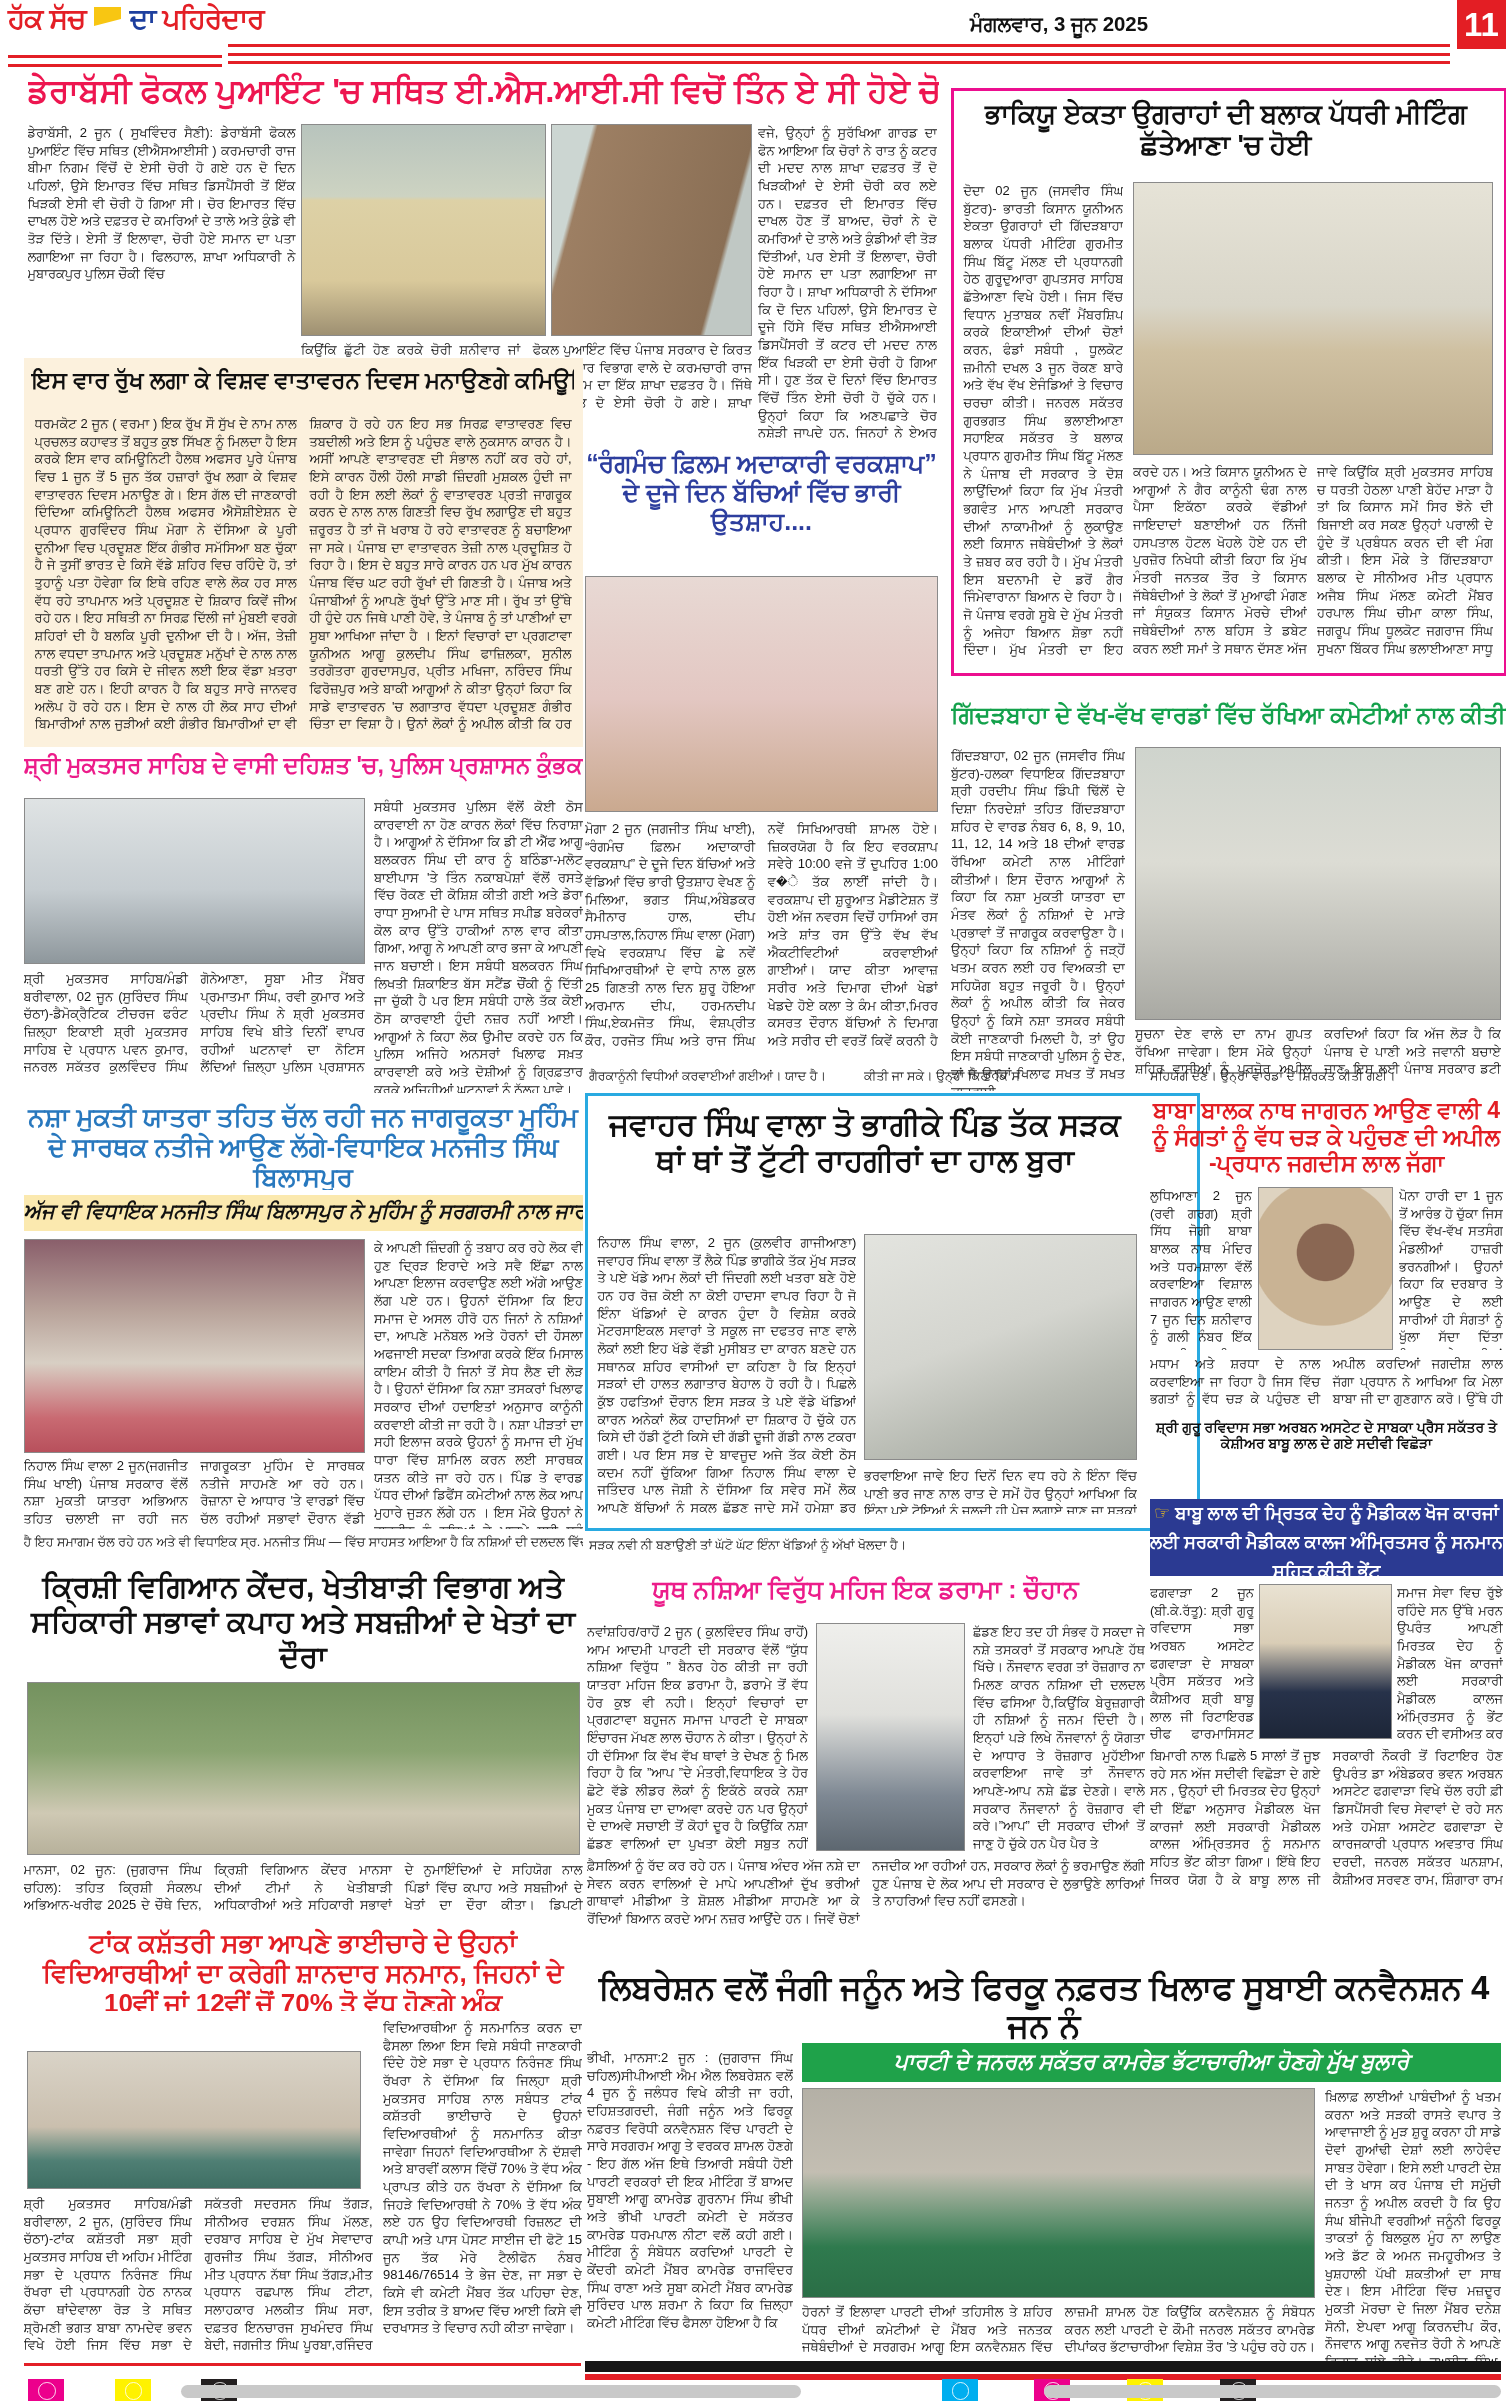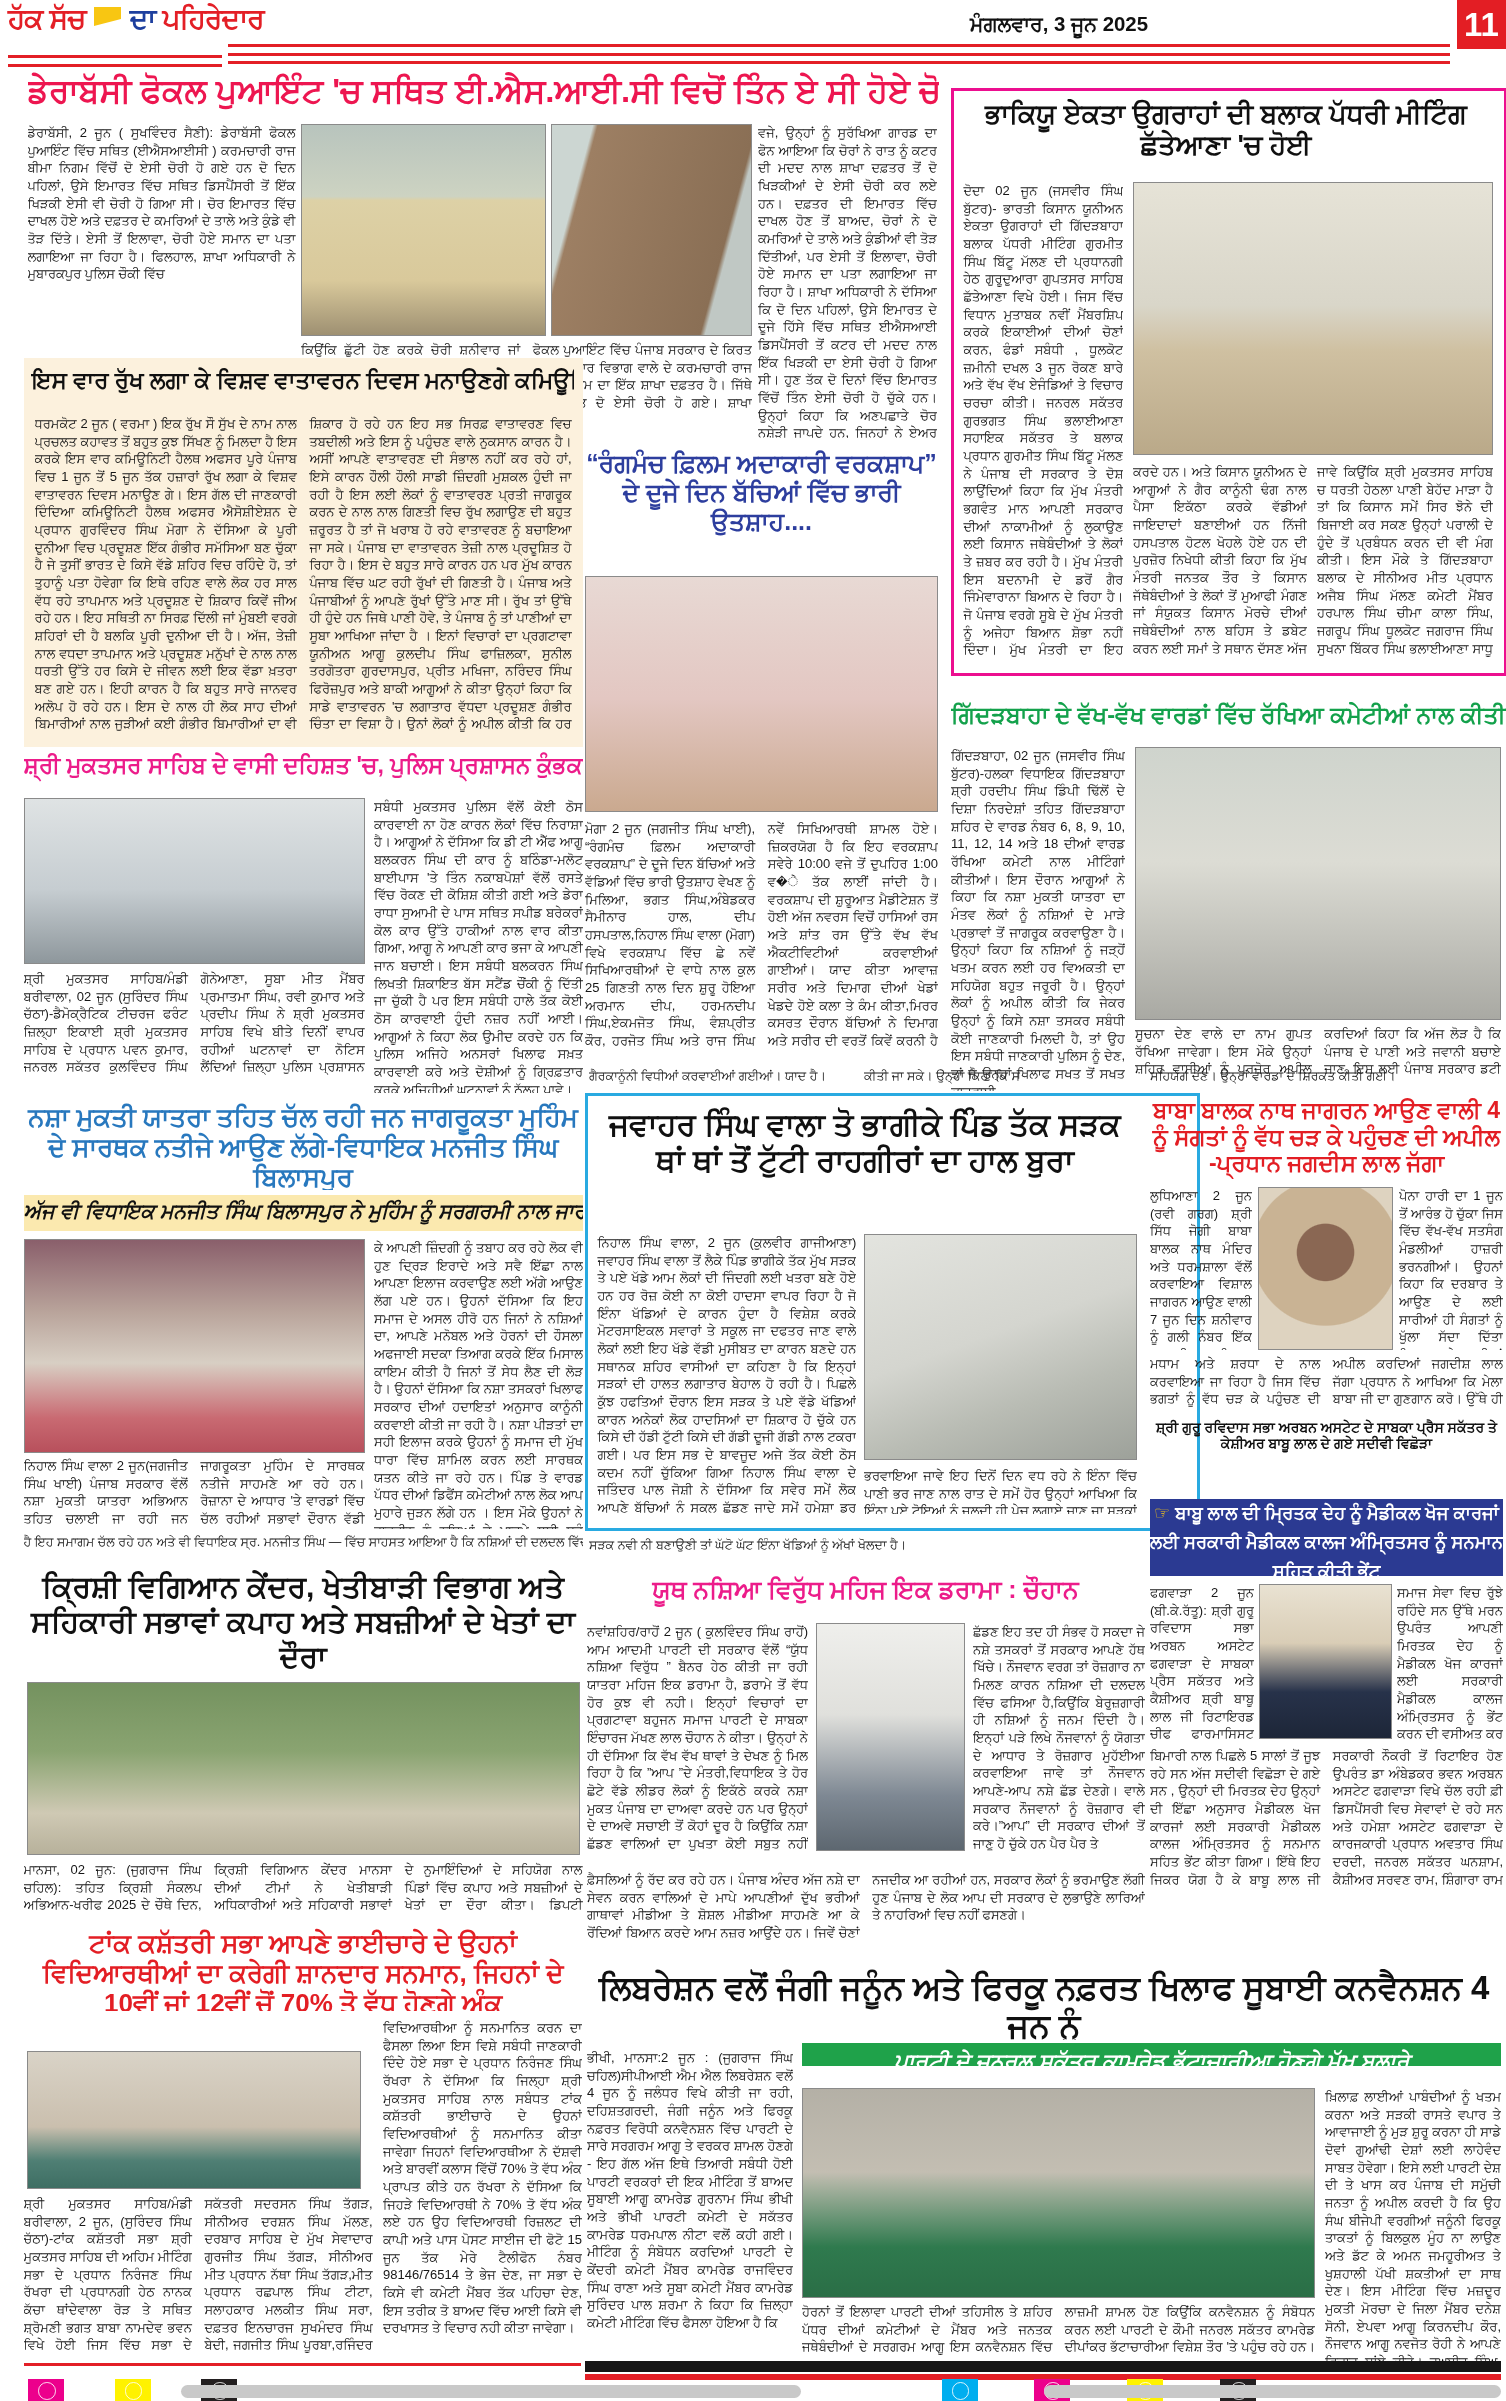--- a/index.html
+++ b/index.html
@@ -167,31 +167,31 @@
   <div class="abs hl hl-black" style="left:23.6px;top:1570px;width:559px;height:105px;font-size:30px;">ਕ੍ਰਿਸ਼ੀ ਵਿਗਿਆਨ ਕੇਂਦਰ, ਖੇਤੀਬਾੜੀ ਵਿਭਾਗ ਅਤੇ ਸਹਿਕਾਰੀ ਸਭਾਵਾਂ ਕਪਾਹ ਅਤੇ ਸਬਜ਼ੀਆਂ ਦੇ ਖੇਤਾਂ ਦਾ ਦੌਰਾ</div>
   <div class="abs photo ph-krishi" style="left:27px;top:1682px;width:553px;height:173px;"></div>
   <div class="abs bt c3" style="left:23.6px;top:1861px;width:559px;height:60px;">ਮਾਨਸਾ, 02 ਜੂਨ: (ਜੁਗਰਾਜ ਸਿੰਘ ਚਹਿਲ): ਤਹਿਤ ਕ੍ਰਿਸ਼ੀ ਸੰਕਲਪ ਅਭਿਆਨ-ਖਰੀਫ 2025 ਦੇ ਚੌਥੇ ਦਿਨ, ਕ੍ਰਿਸ਼ੀ ਵਿਗਿਆਨ ਕੇਂਦਰ ਮਾਨਸਾ ਦੀਆਂ ਟੀਮਾਂ ਨੇ ਖੇਤੀਬਾੜੀ ਅਧਿਕਾਰੀਆਂ ਅਤੇ ਸਹਿਕਾਰੀ ਸਭਾਵਾਂ ਦੇ ਨੁਮਾਇੰਦਿਆਂ ਦੇ ਸਹਿਯੋਗ ਨਾਲ ਪਿੰਡਾਂ ਵਿੱਚ ਕਪਾਹ ਅਤੇ ਸਬਜ਼ੀਆਂ ਦੇ ਖੇਤਾਂ ਦਾ ਦੌਰਾ ਕੀਤਾ। ਡਿਪਟੀ ਡਾਇਰੈਕਟਰ, ਕ੍ਰਿਸ਼ੀ ਵਿਗਿਆਨ ਕੇਂਦਰ, ਡਾ. ਗੁਰਦੀਪ ਸਿੰਘ ਨੇ ਦੱਸਿਆ ਕਿ ਕਿਸਾਨਾਂ ਨੂੰ ਕਪਾਹ, ਜੋ ਕਿ ਇੱਕ ਮੁੱਖ ਖਰੀਫ਼ ਫਸਲ ਹੈ ਅਤੇ ਸਬਜ਼ੀਆਂ ਜਿਵੇਂ ਕਿ ਮਸਕਮੇਲਨ ਦੀ ਟਿਕਾਊ ਕਾਸ਼ਤ ਲਈ ਤਕਨੀਕਾਂ ਬਾਰੇ ਜਾਣਕਾਰੀ ਦਿੱਤੀ ਗਈ ਹੈ। ਟੀਮਾਂ ਵੱਲੋਂ ਕਿਸਾਨਾਂ ਨੂੰ ਪਾਣੀ ਬਚਾਉਣ ਦੇ ਢੰਗ ਅਤੇ ਮਿੱਟੀ ਦੀ ਸਿਹਤ ਪ੍ਰਬੰਧਨ ਬਾਰੇ ਜਾਣੂ ਕਰਵਾਇਆ ਗਿਆ। ਕਿਸਾਨਾਂ ਨੂੰ ਬਾਗਬਾਨੀ ਵਿਭਾਗ ਦੀਆਂ ਸਬਸਿਡੀਆਂ ਬਾਰੇ ਵੀ ਦੱਸਿਆ ਗਿਆ ਜੋ ਨੈਸ਼ਨਲ ਹਾਰਟੀਕਲਚਰ ਮਿਸ਼ਨ (ਐਨ.ਐਚ.ਐਮ.) ਵਰਗੀਆਂ ਯੋਜਨਾਵਾਂ ਅਧੀਨ ਸਬਜ਼ੀਆਂ ਦੇ ਬਾਗ ਲਗਾਉਣ, ਡਰਿੱਪ ਸਿੰਚਾਈ ਅਪਨਾਉਣ ਅਤੇ ਗੁਣਵੱਤਾ ਵਾਲੇ ਬੀਜ ਤੇ ਉਪਕਰਣ ਖਰੀਦਣ ਲਈ ਵਿੱਤੀ ਸਹਾਇਤਾ ਪ੍ਰਦਾਨ ਕਰਦੀਆਂ ਹਨ।</div>
 
   
   <div class="abs tail" style="left:589px;top:1537px;width:557px;">ਸੜਕ ਨਵੀ ਨੀ ਬਣਾਉਣੀ ਤਾਂ ਘੱਟੋ ਘੱਟ ਇੰਨਾ ਖੱਡਿਆਂ ਨੂੰ    ਅੱਖਾਂ ਖੋਲਦਾ ਹੈ।</div>
   <div class="abs hl hl-magenta" style="left:585px;top:1575px;width:561px;height:41px;font-size:25px;">ਯੂਥ ਨਸ਼ਿਆ ਵਿਰੁੱਧ ਮਹਿਜ ਇਕ ਡਰਾਮਾ : ਚੌਹਾਨ</div>
   <div class="abs bt" style="left:587px;top:1623px;width:221px;height:228px;">ਨਵਾਂਸ਼ਹਿਰ/ਰਾਹੋਂ 2 ਜੂਨ ( ਕੁਲਵਿੰਦਰ ਸਿੰਘ ਰਾਹੋਂ) ਆਮ ਆਦਮੀ ਪਾਰਟੀ ਦੀ ਸਰਕਾਰ ਵੱਲੋਂ “ਯੁੱਧ ਨਸ਼ਿਆ ਵਿਰੁੱਧ ” ਬੈਨਰ ਹੇਠ ਕੀਤੀ ਜਾ ਰਹੀ ਯਾਤਰਾ ਮਹਿਜ ਇਕ ਡਰਾਮਾ ਹੈ, ਡਰਾਮੇ ਤੋਂ ਵੱਧ ਹੋਰ ਕੁਝ ਵੀ ਨਹੀ। ਇਨ੍ਹਾਂ ਵਿਚਾਰਾਂ ਦਾ ਪ੍ਰਗਟਾਵਾ ਬਹੁਜਨ ਸਮਾਜ ਪਾਰਟੀ ਦੇ ਸਾਬਕਾ ਇੰਚਾਰਜ ਮੱਖਣ ਲਾਲ ਚੌਹਾਨ ਨੇ ਕੀਤਾ। ਉਨ੍ਹਾਂ ਨੇ ਹੀ ਦੱਸਿਆ ਕਿ ਵੱਖ ਵੱਖ ਥਾਵਾਂ ਤੇ ਦੇਖਣ ਨੂੰ ਮਿਲ ਰਿਹਾ ਹੈ ਕਿ ”ਆਪ ”ਦੇ ਮੰਤਰੀ,ਵਿਧਾਇਕ ਤੇ ਹੋਰ ਛੋਟੇ ਵੱਡੇ ਲੀਡਰ ਲੋਕਾਂ ਨੂੰ ਇਕੱਠੇ ਕਰਕੇ ਨਸ਼ਾ ਮੁਕਤ ਪੰਜਾਬ ਦਾ ਦਾਅਵਾ ਕਰਦੇ ਹਨ ਪਰ ਉਨ੍ਹਾਂ ਦੇ ਦਾਅਵੇ ਸਚਾਈ ਤੋਂ ਕੋਹਾਂ ਦੂਰ ਹੈ ਕਿਉਂਕਿ ਨਸ਼ਾ ਛੱਡਣ ਵਾਲਿਆਂ ਦਾ ਪੁਖਤਾ ਕੋਈ ਸਬੂਤ ਨਹੀਂ ਮਿਲਦਾ। ਚੌਹਾਨ ਨੇ ਕਿਹਾ ਕਿ ਧੱਕੇ ਨਾਲ ਮਨਰੇਗਾ ਦੇ ਵਰਕਰ ਇਕੱਠੇ ਕਰਕੇ ਬਜ਼ੁਰਗਾਂ ਤੇ ਔਰਤਾਂ ਦੇ ਹੱਥਾਂ ਵਿੱਚ ਤਖ਼ਤੀਆਂ ਫੜਾ ਕੇ ਪੰਜਾਬ ਨੂੰ ਨਸ਼ਾ ਮੁਕਤੀ ਦਾ ਸਰਟੀਫਿਕੇਟ ਨਹੀਂ ਦਿੱਤਾ ਜਾ ਸਕਦਾ ਲੋਕਾਂ ਨੂੰ ਨਸ਼ਿਆ ਦੀਆਂ ਅਲਾਮਤਾਂ ਤੋਂ ਜਾਣੂ ਕਰਵਾਉਣ ਲਈ ਨੀਤੀਆਂ ਬਣਾਉਣੀਆਂ ਚਾਹੀਦੀਆਂ ਹਨ ਅਤੇ ਜਾਗਰੂਕਤਾ ਕੈਂਪ ਲਗਾਏ ਜਾਣ ਤਾਂਕਿ ਲੋਕ ਆਪ ਮੁਹਾਰੇ ਨਸ਼ਾ</div>
   <div class="abs photo ph-youth" style="left:816px;top:1623px;width:149px;height:228px;"></div>
   <div class="abs bt" style="left:973px;top:1623px;width:172px;height:228px;">ਛੱਡਣ ਇਹ ਤਦ ਹੀ ਸੰਭਵ ਹੋ ਸਕਦਾ ਜੇ ਨਸ਼ੇ ਤਸਕਰਾਂ ਤੋਂ ਸਰਕਾਰ ਆਪਣੇ ਹੱਥ ਖਿੱਚੇ। ਨੌਜਵਾਨ ਵਰਗ ਤਾਂ ਰੋਜ਼ਗਾਰ ਨਾ ਮਿਲਣ ਕਾਰਨ ਨਸ਼ਿਆ ਦੀ ਦਲਦਲ ਵਿੱਚ ਫਸਿਆ ਹੈ,ਕਿਉਂਕਿ ਬੇਰੁਜ਼ਗਾਰੀ ਹੀ ਨਸ਼ਿਆਂ ਨੂੰ ਜਨਮ ਦਿੰਦੀ ਹੈ। ਇਨ੍ਹਾਂ ਪੜੇ ਲਿਖੇ ਨੌਜਵਾਨਾਂ ਨੂੰ ਯੋਗਤਾ ਦੇ ਆਧਾਰ ਤੇ ਰੋਜ਼ਗਾਰ ਮੁਹੱਈਆ ਕਰਵਾਇਆ ਜਾਵੇ ਤਾਂ ਨੌਜਵਾਨ ਆਪਣੇ-ਆਪ ਨਸ਼ੇ ਛੱਡ ਦੇਣਗੇ। ਵਾਲੇ ਸਰਕਾਰ ਨੌਜਵਾਨਾਂ ਨੂੰ ਰੋਜ਼ਗਾਰ ਵੀ ਕਰੇ।”ਆਪ” ਦੀ ਸਰਕਾਰ ਦੀਆਂ ਤੋਂ ਜਾਣੂ ਹੋ ਚੁੱਕੇ ਹਨ ਪੈਰ ਪੈਰ ਤੇ</div>
-  <div class="abs bt c2" style="left:587px;top:1857px;width:558px;height:105px;margin-top:14px;">ਫ਼ੈਸਲਿਆਂ ਨੂੰ ਰੱਦ ਕਰ ਰਹੇ ਹਨ। ਪੰਜਾਬ ਅੰਦਰ ਅੱਜ ਨਸ਼ੇ ਦਾ ਸੇਵਨ ਕਰਨ ਵਾਲਿਆਂ ਦੇ ਮਾਪੇ ਆਪਣੀਆਂ ਦੁੱਖ ਭਰੀਆਂ ਗਾਥਾਵਾਂ ਮੀਡੀਆ ਤੇ ਸ਼ੋਸ਼ਲ ਮੀਡੀਆ ਸਾਹਮਣੇ ਆ ਕੇ ਰੋਂਦਿਆਂ ਬਿਆਨ ਕਰਦੇ ਆਮ ਨਜ਼ਰ ਆਉਂਦੇ ਹਨ। ਜਿਵੇਂ ਚੋਣਾਂ ਨਜਦੀਕ ਆ ਰਹੀਆਂ ਹਨ, ਸਰਕਾਰ ਲੋਕਾਂ ਨੂੰ ਭਰਮਾਉਣ ਲੱਗੀ ਹੁਣ ਪੰਜਾਬ ਦੇ ਲੋਕ ਆਪ ਦੀ ਸਰਕਾਰ ਦੇ ਲੁਭਾਉਣੇ ਲਾਰਿਆਂ ਤੇ ਨਾਹਰਿਆਂ ਵਿਚ ਨਹੀਂ ਫਸਣਗੇ।</div>
+  <div class="abs bt c2" style="left:587px;top:1857px;width:558px;height:105px;">ਫ਼ੈਸਲਿਆਂ ਨੂੰ ਰੱਦ ਕਰ ਰਹੇ ਹਨ। ਪੰਜਾਬ ਅੰਦਰ ਅੱਜ ਨਸ਼ੇ ਦਾ ਸੇਵਨ ਕਰਨ ਵਾਲਿਆਂ ਦੇ ਮਾਪੇ ਆਪਣੀਆਂ ਦੁੱਖ ਭਰੀਆਂ ਗਾਥਾਵਾਂ ਮੀਡੀਆ ਤੇ ਸ਼ੋਸ਼ਲ ਮੀਡੀਆ ਸਾਹਮਣੇ ਆ ਕੇ ਰੋਂਦਿਆਂ ਬਿਆਨ ਕਰਦੇ ਆਮ ਨਜ਼ਰ ਆਉਂਦੇ ਹਨ। ਜਿਵੇਂ ਚੋਣਾਂ ਨਜਦੀਕ ਆ ਰਹੀਆਂ ਹਨ, ਸਰਕਾਰ ਲੋਕਾਂ ਨੂੰ ਭਰਮਾਉਣ ਲੱਗੀ ਹੁਣ ਪੰਜਾਬ ਦੇ ਲੋਕ ਆਪ ਦੀ ਸਰਕਾਰ ਦੇ ਲੁਭਾਉਣੇ ਲਾਰਿਆਂ ਤੇ ਨਾਹਰਿਆਂ ਵਿਚ ਨਹੀਂ ਫਸਣਗੇ।</div>
 
   
   <div class="abs hl hl-red" style="left:23.6px;top:1928px;width:559px;height:83px;font-size:26px;">ਟਾਂਕ ਕਸ਼ੱਤਰੀ ਸਭਾ ਆਪਣੇ ਭਾਈਚਾਰੇ ਦੇ ਉਹਨਾਂ ਵਿਦਿਆਰਥੀਆਂ ਦਾ ਕਰੇਗੀ ਸ਼ਾਨਦਾਰ ਸਨਮਾਨ, ਜਿਹਨਾਂ ਦੇ 10ਵੀਂ ਜਾਂ 12ਵੀਂ ਚੋਂ 70% ਤੋ ਵੱਧ ਹੋਣਗੇ ਅੰਕ</div>
   <div class="abs photo ph-tank" style="left:27px;top:2051px;width:334px;height:138px;"></div>
   <div class="abs bt" style="left:383px;top:2019px;width:199px;height:342px;">ਵਿਦਿਆਰਥੀਆ ਨੂੰ ਸਨਮਾਨਿਤ ਕਰਨ ਦਾ ਫੈਸਲਾ ਲਿਆ ਇਸ ਵਿਸ਼ੇ ਸਬੰਧੀ ਜਾਣਕਾਰੀ ਦਿੰਦੇ ਹੋਏ ਸਭਾ ਦੇ ਪ੍ਰਧਾਨ ਨਿਰੰਜਣ ਸਿੰਘ ਰੱਖਰਾ ਨੇ ਦੱਸਿਆ ਕਿ ਜਿਲ੍ਹਾ ਸ਼੍ਰੀ ਮੁਕਤਸਰ ਸਾਹਿਬ ਨਾਲ ਸਬੰਧਤ ਟਾਂਕ ਕਸ਼ੱਤਰੀ ਭਾਈਚਾਰੇ ਦੇ ਉਹਨਾਂ ਵਿਦਿਆਰਥੀਆਂ ਨੂੰ ਸਨਮਾਨਿਤ ਕੀਤਾ ਜਾਵੇਗਾ ਜਿਹਨਾਂ ਵਿਦਿਆਰਥੀਆ ਨੇ ਦੱਸ਼ਵੀ ਅਤੇ ਬਾਰਵੀਂ ਕਲਾਸ ਵਿੱਚੋਂ 70% ਤੋ ਵੱਧ ਅੰਕ ਪ੍ਰਾਪਤ ਕੀਤੇ ਹਨ ਰੱਖਰਾ ਨੇ ਦੱਸਿਆ ਕਿ ਜਿਹੜੇ ਵਿਦਿਆਰਥੀ ਨੇ 70% ਤੋ ਵੱਧ ਅੰਕ ਲਏ ਹਨ ਉਹ ਵਿਦਿਆਰਥੀ ਰਿਜ਼ਲਟ ਦੀ ਕਾਪੀ ਅਤੇ ਪਾਸ ਪੋਸਟ ਸਾਈਜ ਦੀ ਫੋਟੋ 15 ਜੂਨ ਤੱਕ ਮੇਰੇ ਟੈਲੀਫੋਨ ਨੰਬਰ 98146/76514 ਤੇ ਭੇਜ ਦੇਣ, ਜਾ ਸਭਾ ਦੇ ਕਿਸੇ ਵੀ ਕਮੇਟੀ ਮੈਂਬਰ ਤੱਕ ਪਹਿਚਾ ਦੇਣ,  ਇਸ ਤਰੀਕ ਤੋ ਬਾਅਦ ਵਿੱਚ ਆਈ ਕਿਸੇ ਵੀ ਦਰਖਾਸਤ ਤੇ ਵਿਚਾਰ ਨਹੀ ਕੀਤਾ ਜਾਵੇਗਾ।</div>
   <div class="abs bt c2" style="left:23.6px;top:2195px;width:349px;height:166px;">ਸ਼੍ਰੀ ਮੁਕਤਸਰ ਸਾਹਿਬ/ਮੰਡੀ ਬਰੀਵਾਲਾ, 2 ਜੂਨ, (ਸੁਰਿੰਦਰ ਸਿੰਘ ਚੱਠਾ)-ਟਾਂਕ ਕਸ਼ੱਤਰੀ ਸਭਾ ਸ਼੍ਰੀ ਮੁਕਤਸਰ ਸਾਹਿਬ ਦੀ ਅਹਿਮ ਮੀਟਿੰਗ ਸਭਾ ਦੇ ਪ੍ਰਧਾਨ ਨਿਰੰਜਣ ਸਿੰਘ ਰੱਖਰਾ ਦੀ ਪ੍ਰਧਾਨਗੀ ਹੇਠ ਨਾਨਕ ਕੱਚਾ ਥਾਂਦੇਵਾਲਾ ਰੋੜ ਤੇ ਸਥਿਤ ਸ਼੍ਰੋਮਣੀ ਭਗਤ ਬਾਬਾ ਨਾਮਦੇਵ ਭਵਨ ਵਿਖੇ ਹੋਈ ਜਿਸ ਵਿੱਚ ਸਭਾ ਦੇ ਸਕੱਤਰੀ ਸਦਰਸਨ ਸਿੰਘ ਤੱਗੜ, ਸੀਨੀਅਰ ਦਰਸ਼ਨ ਸਿੰਘ ਮੱਲਣ, ਦਰਬਾਰ ਸਾਹਿਬ ਦੇ ਮੁੱਖ ਸੇਵਾਦਾਰ ਗੁਰਜੀਤ ਸਿੰਘ ਤੱਗੜ, ਸੀਨੀਅਰ ਮੀਤ ਪ੍ਰਧਾਨ ਨੱਥਾ ਸਿੰਘ ਤੱਗੜ,ਮੀਤ ਪ੍ਰਧਾਨ ਰਛਪਾਲ ਸਿੰਘ ਟੀਟਾ, ਸਲਾਹਕਾਰ ਮਲਕੀਤ ਸਿੰਘ ਸਰਾ, ਦਫ਼ਤਰ ਇਨਚਾਰਜ ਸੁਖਮੰਦਰ ਸਿੰਘ ਬੇਦੀ, ਜਗਜੀਤ ਸਿੰਘ ਪੂਰਬਾ,ਰਜਿੰਦਰ ਸਿੰਘ ਭਾਰਤੀ, ਬਲਦੇਵ ਸਿੰਘ ਤੱਗੜ, ਤਰਸੇਮ ਸਿੰਘ ਤੱਗੜ ਤੋ ਇਲਾਵਾ ਕਮੇਟੀ ਮੈਂਬਰਾਂ ਨੇ ਭਾਗ ਲਿਆ, ਪ੍ਰਧਾਨ ਨਿਰੰਜਣ ਸਿੰਘ ਰੱਖਰਾ ਨੇ ਸੱਭ ਨੂੰ ਜੀ ਆਇਆ ਨੂੰ ਆਖਿਆ ਅਤੇ ਸਮੇਂ ਸਮੇਂ ਤੇ ਭਵਨ ਨਿਰਮਾਣ ਦੀ ਬਿਹਤਰੀ ਲਈ ਭਾਈਚਾਰੇ ਵਲੋ ਦਿੱਤੇ ਸਹਿਯੋਗ ਲਈ ਸਾਰਿਆ ਦਾ ਤਹਿਦਿੱਲੋ ਧੰਨਵਾਦ ਕੀਤਾ ਮੀਟਿੰਗ ਦੌਰਾਣ 10 ਕਲਾਸ ਜਾਂ 10+2 ਵਿੱਚੋ 70% ਤੋ ਵੱਧ ਅੰਕ ਲੈਣ ਵਾਲੇ</div>
 
   
   <div class="abs hl hl-black" style="left:587px;top:1969px;width:914px;height:71px;font-size:33px;">ਲਿਬਰੇਸ਼ਨ ਵਲੋਂ ਜੰਗੀ ਜਨੂੰਨ ਅਤੇ ਫਿਰਕੂ ਨਫ਼ਰਤ ਖਿਲਾਫ ਸੂਬਾਈ ਕਨਵੈਨਸ਼ਨ 4 ਜੂਨ ਨੂੰ</div>
-  <div class="abs greensub" style="left:802px;top:2043px;width:699px;height:23px;">ਪਾਰਟੀ ਦੇ ਜਨਰਲ ਸਕੱਤਰ ਕਾਮਰੇਡ ਭੱਟਾਚਾਰੀਆ ਹੋਣਗੇ ਮੁੱਖ ਬੁਲਾਰੇ</div>
+  <div class="abs greensub" style="left:802px;top:2043px;width:699px;height:39px;">ਪਾਰਟੀ ਦੇ ਜਨਰਲ ਸਕੱਤਰ ਕਾਮਰੇਡ ਭੱਟਾਚਾਰੀਆ ਹੋਣਗੇ ਮੁੱਖ ਬੁਲਾਰੇ</div>
   <div class="abs bt" style="left:587px;top:2049px;width:206px;height:312px;">ਭੀਖੀ, ਮਾਨਸਾ:2 ਜੂਨ : (ਜੁਗਰਾਜ ਸਿੰਘ ਚਹਿਲ)ਸੀਪੀਆਈ ਐਮ ਐਲ ਲਿਬਰੇਸ਼ਨ ਵਲੋਂ 4 ਜੂਨ ਨੂੰ ਜਲੰਧਰ ਵਿਖੇ ਕੀਤੀ ਜਾ ਰਹੀ, ਦਹਿਸ਼ਤਗਰਦੀ, ਜੰਗੀ ਜਨੂੰਨ ਅਤੇ ਫਿਰਕੂ ਨਫ਼ਰਤ ਵਿਰੋਧੀ ਕਨਵੈਨਸ਼ਨ ਵਿੱਚ ਪਾਰਟੀ ਦੇ ਸਾਰੇ ਸਰਗਰਮ ਆਗੂ ਤੇ ਵਰਕਰ ਸ਼ਾਮਲ ਹੋਣਗੇ - ਇਹ ਗੱਲ ਅੱਜ ਇਥੇ ਤਿਆਰੀ ਸਬੰਧੀ ਹੋਈ ਪਾਰਟੀ ਵਰਕਰਾਂ ਦੀ ਇਕ ਮੀਟਿੰਗ ਤੋਂ ਬਾਅਦ ਸੂਬਾਈ ਆਗੂ ਕਾਮਰੇਡ ਗੁਰਨਾਮ ਸਿੰਘ ਭੀਖੀ ਅਤੇ ਭੀਖੀ ਪਾਰਟੀ ਕਮੇਟੀ ਦੇ ਸਕੱਤਰ ਕਾਮਰੇਡ ਧਰਮਪਾਲ ਨੀਟਾ ਵਲੋਂ ਕਹੀ ਗਈ। ਮੀਟਿੰਗ ਨੂੰ ਸੰਬੋਧਨ ਕਰਦਿਆਂ ਪਾਰਟੀ ਦੇ ਕੇਂਦਰੀ ਕਮੇਟੀ ਮੈਂਬਰ ਕਾਮਰੇਡ ਰਾਜਵਿੰਦਰ ਸਿੰਘ ਰਾਣਾ ਅਤੇ ਸੂਬਾ ਕਮੇਟੀ ਮੈਂਬਰ ਕਾਮਰੇਡ ਸੁਰਿੰਦਰ ਪਾਲ ਸ਼ਰਮਾ ਨੇ ਕਿਹਾ ਕਿ ਜ਼ਿਲ੍ਹਾ ਕਮੇਟੀ ਮੀਟਿੰਗ ਵਿੱਚ ਫੈਸਲਾ ਹੋਇਆ ਹੈ ਕਿ</div>
   <div class="abs photo ph-lib" style="left:802px;top:2088px;width:513px;height:210px;"></div>
   <div class="abs bt" style="left:1325px;top:2088px;width:176px;height:273px;">ਖ਼ਿਲਾਫ਼ ਲਾਈਆਂ ਪਾਬੰਦੀਆਂ ਨੂੰ ਖਤਮ ਕਰਨਾ ਅਤੇ ਸੜਕੀ ਰਾਸਤੇ ਵਪਾਰ ਤੇ ਆਵਾਜਾਈ ਨੂੰ ਮੁੜ ਸ਼ੁਰੂ ਕਰਨਾ ਹੀ ਸਾਡੇ ਦੋਵਾਂ ਗੁਆਂਢੀ ਦੇਸ਼ਾਂ ਲਈ ਲਾਹੇਵੰਦ ਸਾਬਤ ਹੋਵੇਗਾ। ਇਸੇ ਲਈ ਪਾਰਟੀ ਦੇਸ਼ ਦੀ ਤੇ ਖਾਸ ਕਰ ਪੰਜਾਬ ਦੀ ਸਮੁੱਚੀ ਜਨਤਾ ਨੂੰ ਅਪੀਲ ਕਰਦੀ ਹੈ ਕਿ ਉਹ ਸੰਘ ਬੀਜੇਪੀ ਵਰਗੀਆਂ ਜਨੂੰਨੀ ਫਿਰਕੂ ਤਾਕਤਾਂ ਨੂੰ ਬਿਲਕੁਲ ਮੂੰਹ ਨਾ ਲਾਉਣ ਅਤੇ ਡੱਟ ਕੇ ਅਮਨ ਜਮਹੂਰੀਅਤ ਤੇ ਖੁਸ਼ਹਾਲੀ ਪੱਖੀ ਸ਼ਕਤੀਆਂ ਦਾ ਸਾਥ ਦੇਣ। ਇਸ ਮੀਟਿੰਗ ਵਿੱਚ ਮਜ਼ਦੂਰ ਮੁਕਤੀ ਮੋਰਚਾ ਦੇ ਜਿਲਾ ਮੈਂਬਰ ਦਨੇਸ਼ ਸੋਨੀ, ਏਪਵਾ ਆਗੂ ਕਿਰਨਦੀਪ ਕੌਰ, ਨੌਜਵਾਨ ਆਗੂ ਨਵਜੋਤ ਰੋਹੀ ਨੇ ਆਪਣੇ ਵਿਚਾਰ ਸਾਂਝੇ ਕੀਤੇ। ਰਘਬੀਰ ਸਿੰਘ, ਕੁੰਵਰਪਾਲ , ਅਜੈਬ, ਦਰਸ਼ਨ ਟੇਲਰ, ਅਮਰੀਕ, ਜਸਵੰਤ ਸਿੰਘ ਆਦਿ ਹਾਜ਼ਰ ਸਨ।</div>
   <div class="abs bt c2" style="left:802px;top:2303px;width:513px;height:58px;">ਹੋਰਨਾਂ ਤੋਂ ਇਲਾਵਾ ਪਾਰਟੀ ਦੀਆਂ ਤਹਿਸੀਲ ਤੇ ਸ਼ਹਿਰ ਪੱਧਰ ਦੀਆਂ ਕਮੇਟੀਆਂ ਦੇ ਮੈਂਬਰ ਅਤੇ ਜਨਤਕ ਜਥੇਬੰਦੀਆਂ ਦੇ ਸਰਗਰਮ ਆਗੂ ਇਸ ਕਨਵੈਨਸ਼ਨ ਵਿੱਚ ਲਾਜ਼ਮੀ ਸ਼ਾਮਲ ਹੋਣ ਕਿਉਂਕਿ ਕਨਵੈਨਸ਼ਨ ਨੂੰ ਸੰਬੋਧਨ ਕਰਨ ਲਈ ਪਾਰਟੀ ਦੇ ਕੌਮੀ ਜਨਰਲ ਸਕੱਤਰ ਕਾਮਰੇਡ ਦੀਪਾਂਕਰ ਭੱਟਾਚਾਰੀਆ ਵਿਸ਼ੇਸ਼ ਤੌਰ 'ਤੇ ਪਹੁੰਚ ਰਹੇ ਹਨ। ਬਿਆਨ ਵਿੱਚ ਕਿਹਾ ਗਿਆ ਹੈ ਕਿ ਪਾਰਟੀ ਪਹਿਲਗਾਮ ਵਿਖੇ ਦਹਿਸ਼ਤਪਸੰਦਾਂ ਵਲੋਂ ਕੀਤੇ ਗਏ ਸੈਲਾਨੀਆਂ ਦੇ ਘਿਨਾਉਣੇ ਕਤਲੇਆਮ ਵਰਗੀਆਂ ਖੂਨੀ ਵਾਰਦਾਤ ਦਾ ਡੱਟ ਕੇ ਵਿਰੋਧ ਕਰਦੀ ਹੈ। ਪਰ ਪਾਰਟੀ ਸਮਝਦੀ ਹੈ ਕਿ ਮੋਦੀ ਸਰਕਾਰ ਦੀ ਚੌਧਰਵਾਦੀ ਤੇ ਹੰਕਾਰੀ ਵਿਦੇਸ਼ ਨੀਤੀ ਦੇ ਨਤੀਜੇ ਵਜੋਂ ਅੱਜ ਦੱਖਣੀ ਏਸ਼ੀਆ ਦੇ ਕਿਸੇ ਇਕ ਵੀ ਗੁਆਂਢੀ ਦੇਸ਼ ਨਾਲ ਭਾਰਤ ਦੇ ਸਬੰਧ ਵਧੀਆ ਨਹੀਂ ਰਹੇ । ਅਸੀਂ ਹਥਿਆਰਾਂ ਤੇ ਸੁਰਖਿਆ ਬਜਟ ਵਿੱਚ ਕਟੌਤੀ ਕਰਨ ਅਤੇ</div>
 
   
   <div class="abs rule" style="left:23.6px;top:2363px;width:557px;height:3.1px;"></div>
   <div class="abs blackbar" style="left:585px;top:2361px;width:916px;height:11px;"></div>
   <div class="abs redbar" style="left:585px;top:2374px;width:916px;height:5.5px;"></div>
 

